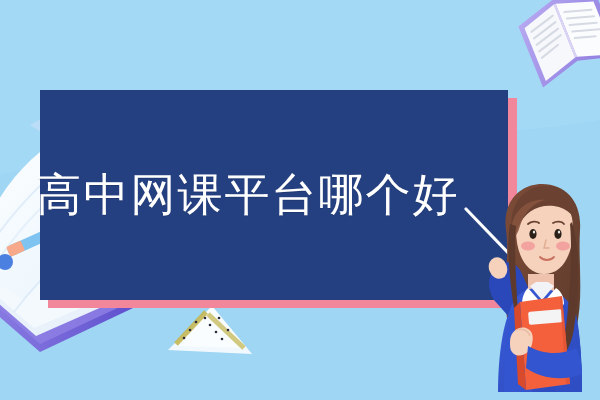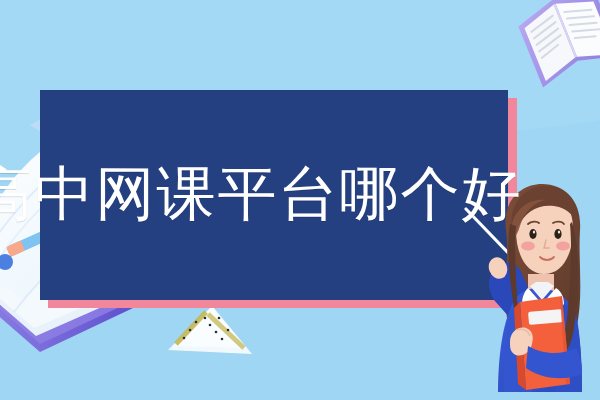--- a/index.html
+++ b/index.html
@@ -48,21 +48,21 @@
   #title-text {
     position: absolute;
     left: 40px;
     top: 90px;
     width: 416px;
     height: 210px;
     display: flex;
     align-items: center;
     justify-content: center;
     color: #ffffff;
-    font-size: 59px;
+    font-size: 45px;
     letter-spacing: 2px;
     font-family: "DejaVu Serif", "Liberation Serif", serif;
     font-weight: 400;
     white-space: nowrap;
     text-shadow: 0 1px 0 rgba(0,0,0,0.12);
   }
 
   
   #teacher {
     position: absolute;

